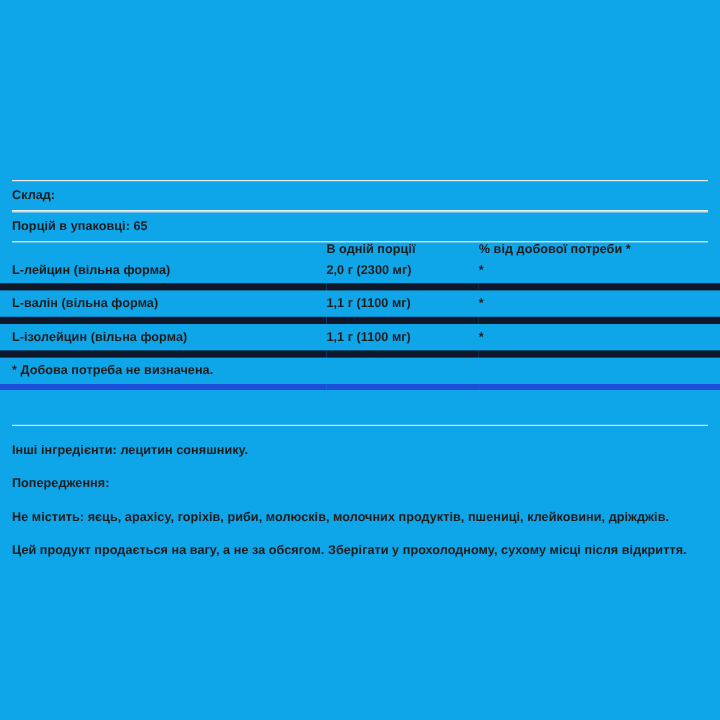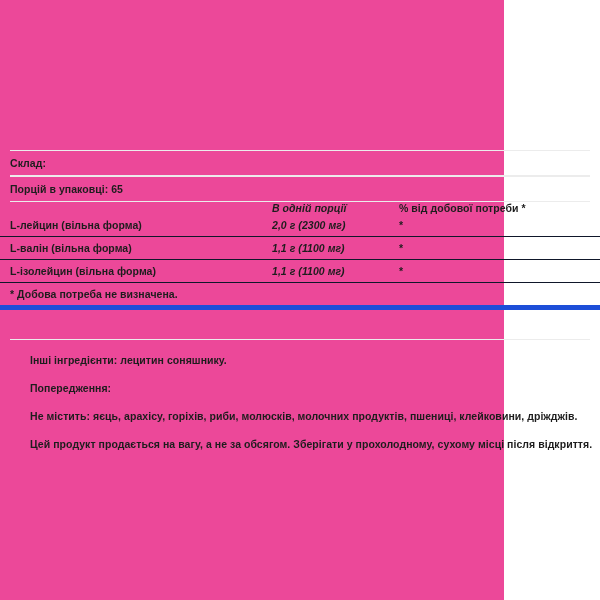--- a/index.html
+++ b/index.html
@@ -11,23 +11,23 @@
     width: 600px;
     height: 600px;
     overflow: hidden;
     font-family: "Liberation Sans", sans-serif;
     color: #222222;
     -webkit-font-smoothing: antialiased;
   }
 
   .page {
     position: relative;
-    width: 504px;
+    width: 600px;
     height: 600px;
-    background: #ec4899;
+    background: #0ea5e9;
   }
 
   
   .top-spacer {
     height: 150px;
   }
 
   
   .rule {
     height: 1px;
@@ -60,48 +60,47 @@
     margin: 0;
     vertical-align: middle;
     text-align: left;
     font-size: 10.5px;
     font-weight: bold;
     color: #1d1d1d;
     letter-spacing: 0.05px;
     white-space: nowrap;
   }
   .col-name   { width: 262px; padding-left: 10px !important; }
-  .col-amount { width: 127px; font-style: italic; }
+  .col-amount { width: 127px; }
   .col-dv     { width: 201px; }
 
   .data-row td {
     height: 22px;
     line-height: 22px;
-    border-bottom: 1px solid #0f172a;
+    border-bottom: 6px solid #0f172a;
   }
 
   .star-cell {
     font-size: 10.5px;
   }
 
   .footnote-row td {
     height: 22px;
     line-height: 22px;
     border-bottom: 5px solid #1d4ed8;
   }
 
   
   .band-gap {
     height: 29px;
   }
 
   
   .text-block {
     padding-top: 13px;
-    margin-left: 20px;
   }
   .para {
     padding-left: 10px;
     padding-right: 10px;
     font-size: 10.5px;
     font-weight: bold;
     color: #1d1d1d;
     letter-spacing: 0.05px;
     line-height: 14px;
     margin-bottom: 14px;

